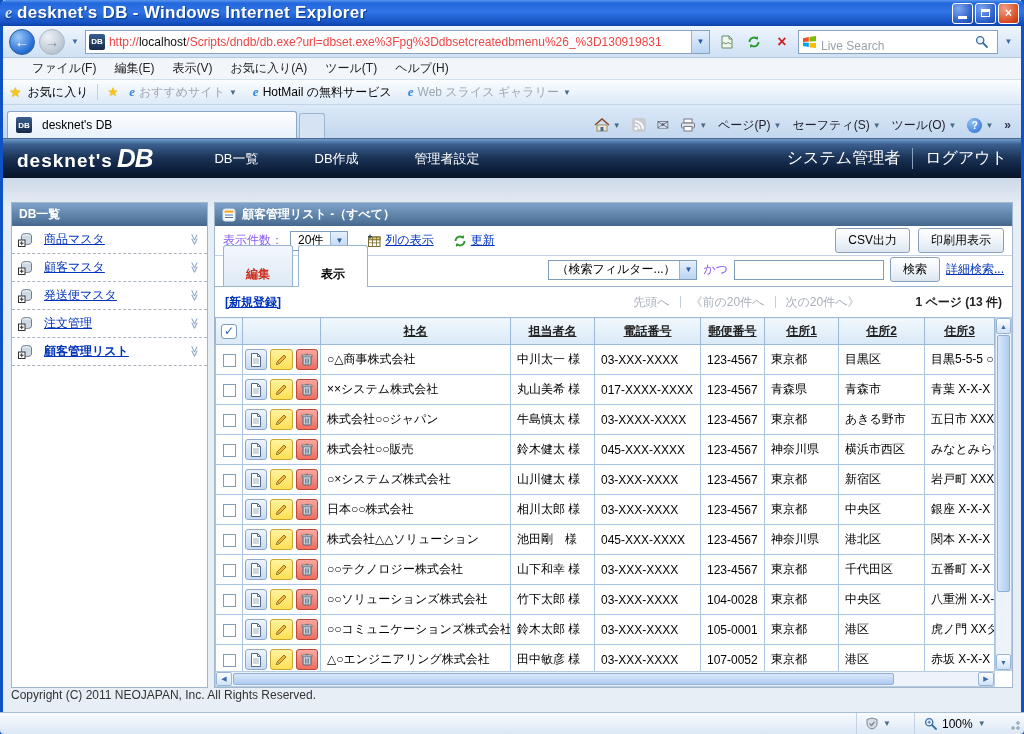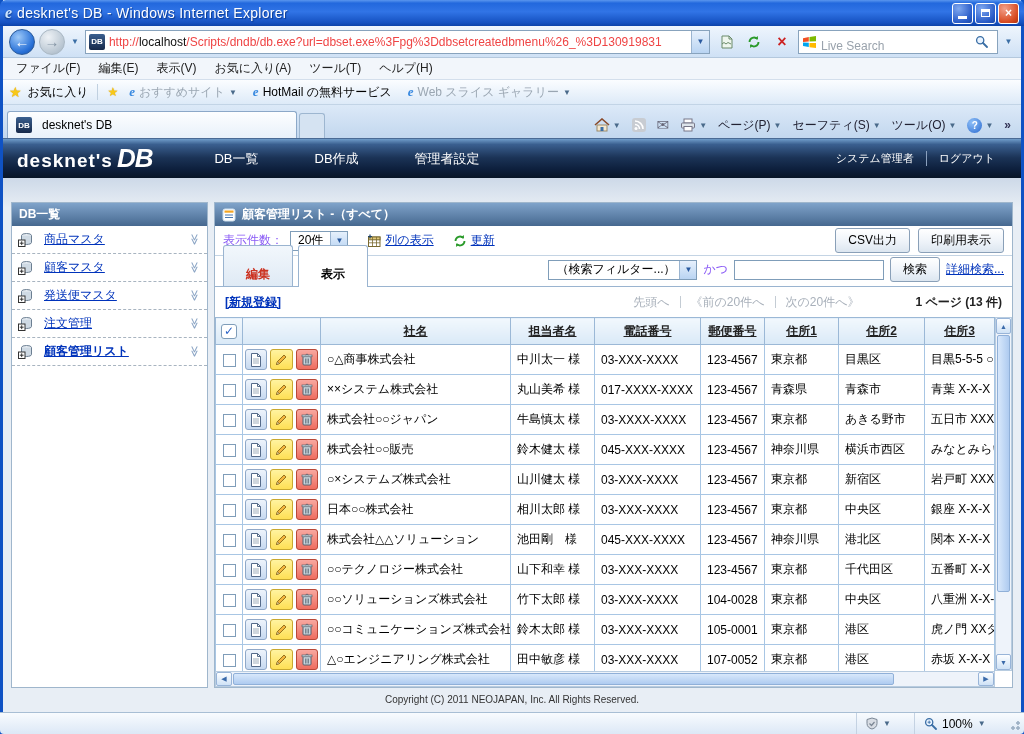--- a/index.html
+++ b/index.html
@@ -3,21 +3,21 @@
 <meta charset="utf-8">
 <style>
   * { box-sizing: border-box; margin: 0; padding: 0; }
   html,body { width:1024px; height:734px; overflow:hidden; }
   body { font-family:"Liberation Sans","DejaVu Sans",sans-serif; font-size:12px; background:#e6edf5; }
   .window { width:1024px; height:734px; display:flex; flex-direction:column; border-left:3px solid #0f52c4; border-right:3px solid #0f52c4; border-bottom:3px solid #0f52c4; background:#e6edf5; }
 
   
   .titlebar { height:26px; margin:-0px -3px 0 -3px; background:linear-gradient(180deg,#5a96ee 0%,#2268dd 12%,#3174e6 45%,#1450c0 88%,#0c42a8 100%); display:flex; align-items:center; padding:0 5px; border-radius:6px 6px 0 0; flex:0 0 26px; }
   .ie-logo { font:italic bold 16px "Liberation Serif",serif; color:#cfe6ff; text-shadow:0 1px 2px #052a6a; margin-right:5px; }
-  .title-text { color:#fff; font-weight:normal; font-size:14px; text-shadow:1px 1px 1px #0a3a90; letter-spacing:.3px; }
+  .title-text { color:#fff; font-weight:bold; font-size:17px; text-shadow:1px 1px 1px #0a3a90; letter-spacing:.3px; }
   .win-controls { margin-left:auto; display:flex; gap:2px; }
   .winbtn { width:21px; height:21px; border-radius:3px; border:1px solid #fff; display:flex; align-items:center; justify-content:center; color:#fff; font-weight:bold; font-size:12px; background:radial-gradient(circle at 30% 25%,#7fa8f0,#2a5cc8 70%,#1a47a8); }
   .winbtn.close { background:radial-gradient(circle at 30% 25%,#f2a08a,#d84a20 70%,#b03410); }
   .glyph-min { width:9px; height:3px; background:#fff; margin-top:9px; }
   .glyph-max { width:9px; height:8px; border:1px solid #fff; border-top:3px solid #fff; }
 
   
   .addrbar { height:32px; background:linear-gradient(#eef5fd,#cfe1f5); display:flex; align-items:center; gap:4px; padding:0 6px; border-bottom:1px solid #b4c8dd; flex:0 0 32px; }
   .navcircle { width:26px; height:26px; border-radius:50%; display:flex; align-items:center; justify-content:center; color:#fff; font-size:15px; font-weight:bold; }
   .navcircle.back { background:radial-gradient(circle at 35% 30%,#9cc8f8,#2a72d8 65%,#0f4da8); border:1px solid #2a5a9a; }
@@ -29,21 +29,21 @@
   .url-dim { color:#ef4444; } .url-host { color:#111; }
   .addr-dd { flex:0 0 18px; height:22px; background:linear-gradient(#e6f0fc,#b9d4f2); border-left:1px solid #9ab4d0; color:#2a5aa0; font-size:8px; display:flex; align-items:center; justify-content:center; }
   .mini-btn { width:24px; height:24px; display:flex; align-items:center; justify-content:center; border:1px solid transparent; border-radius:3px; }
   .stop-x { color:#cc2222; font-size:16px; font-weight:bold; line-height:1; }
   .search-box { width:200px; height:24px; background:#fff; border:1px solid #88a3bd; display:flex; align-items:center; padding:0 4px; gap:5px; }
   .search-text { color:#99a2ac; flex:1;margin-top:8px; }
   .search-btn { width:24px; height:24px; display:flex; align-items:center; justify-content:center; }
   .search-dd { width:13px; color:#3a6ea5; font-size:8px; text-align:center; }
 
   
-  .menubar { height:22px; background:#f2f6fb; border-bottom:1px solid #d4dfec; display:flex; align-items:center; padding:0 4px; flex:0 0 22px; }
+  .menubar { height:22px; background:#f2f6fb; border-bottom:1px solid #d4dfec; display:flex; align-items:center; padding:0 20px; flex:0 0 22px; }
   .menu-item { padding:2px 9px; color:#222; }
   .favbar { height:25px; background:linear-gradient(#fbfdff,#ddeaf8); border-bottom:1px solid #c2d4e6; display:flex; align-items:center; padding:0 6px; gap:6px; flex:0 0 25px; }
   .star { color:#f8c818; font-size:14px; text-shadow:0 0 1px #c89008; }
   .favsep { width:1px; height:16px; background:#c0d0e0; margin:0 3px; }
   .fav-item { display:flex; align-items:center; gap:4px; padding:1px 5px; }
   .e-icon { font:italic bold 13px "Liberation Serif",serif; color:#3a8ae0; }
   .fav-item .dd { display:none; color:#4a6a8a; font-size:8px; }
   .fav-item.has-dd .dd { display:inline; }
   .fav-item.muted .fav-label { color:#9aa6b2; }
   .tabrow { height:33px; background:linear-gradient(#dce9f8,#c2d7ee); display:flex; align-items:flex-end; padding:0 4px; flex:0 0 33px; }
@@ -55,21 +55,21 @@
   .help-icon { width:15px; height:15px; border-radius:50%; background:radial-gradient(circle at 35% 30%,#8fc0f8,#2a6ad0); color:#fff; font-weight:bold; font-size:10px; display:inline-flex; align-items:center; justify-content:center; }
   .chev2 { color:#335; font-weight:bold; }
 
   
   .appnav { height:40px; background:linear-gradient(180deg,#6f9cc9 0,#3a5f8f 14%,#1b3356 48%,#0d1f3c 78%,#081527 100%); display:flex; align-items:center; color:#fff; flex:0 0 40px; border-top:1px solid #4a6a94; }
   .logo { margin-left:14px; display:flex; align-items:baseline; gap:4px; white-space:nowrap; }
   .logo-prefix { font-weight:bold; font-size:19px; letter-spacing:1px; }
   .logo-db { font:italic bold 26px "Liberation Sans",sans-serif; letter-spacing:-1px; }
   .appnav-items { display:flex; gap:56px; margin-left:62px; }
   .appnav-item { font-size:13px; color:#fff; cursor:pointer; }
-  .appnav-right { margin-left:auto; margin-right:26px; display:flex; align-items:center; font-size:11px; }
+  .appnav-right { margin-left:auto; margin-right:14px; display:flex; align-items:center; font-size:16px; }
   .appnav-user { padding-right:12px; }
   .appnav-logout { padding-left:12px; border-left:1px solid #8aa0be; cursor:pointer; }
 
   
   .app { flex:1; display:flex; flex-direction:column; background:linear-gradient(#cdd9e8,#e8eef5 30px); padding:24px 8px 0 8px; min-height:0; }
   .panels { flex:1; display:flex; gap:6px; min-height:0; }
   .panel-hdr { height:23px; background:linear-gradient(#7fa3ca,#46688f); color:#fff; font-weight:bold; display:flex; align-items:center; padding:0 7px; gap:6px; flex:0 0 23px; }
 
   .sidebar { width:197px; background:#fff; border:1px solid #9fb6cc; display:flex; flex-direction:column; }
   .sb-item { height:28px; display:flex; align-items:center; gap:11px; padding:0 6px; border-bottom:1px dashed #a8b4c0; }
@@ -119,21 +119,21 @@
   
   .vscroll { width:17px; display:flex; flex-direction:column; background:#eef3fa; border:1px solid #b8cce0; }
   .sb-btn { height:16px; background:linear-gradient(#fdfeff,#cfe2f6); border:1px solid #98b4d8; border-radius:2px; color:#3a6aaa; font-size:7px; display:flex; align-items:center; justify-content:center; flex:0 0 16px; }
   .v-thumb { flex:0 0 73%; margin:1px; background:linear-gradient(90deg,#d8e8fb,#aecbf0); border:1px solid #90b0d8; border-radius:2px; }
   .v-track { flex:1; }
   .hscroll { height:16px; display:flex; background:#eef3fa; border:1px solid #b8cce0; flex:0 0 16px; margin-right:17px; }
   .sb-btn.h { width:16px; height:14px; flex:0 0 16px; }
   .h-thumb { flex:0 0 85%; margin:1px; background:linear-gradient(#d8e8fb,#aecbf0); border:1px solid #90b0d8; border-radius:2px; }
   .h-track { flex:1; }
 
-  .app-footer { height:24px; text-align:center; font-size:10px; color:#333; padding-top:6px; flex:0 0 24px; }
+  .app-footer { height:24px; font-size:12px; color:#333; flex:0 0 24px; }
 
   
   .statusbar { height:22px; background:linear-gradient(#f8fbfe,#dce8f6); border-top:1px solid #a8bed4; display:flex; align-items:center; flex:0 0 22px; margin:0 -3px -3px; border-radius:0 0 4px 4px; }
   .ss { border-left:1px solid #c4d2e2; height:100%; display:flex; align-items:center; padding:0 9px; gap:5px; }
   .ss.main-st { flex:1; border-left:none; }
   .grip { width:14px; height:100%; background:
     radial-gradient(circle at 3px 15px,#9fb2c6 1.5px,transparent 2px),
     radial-gradient(circle at 8px 15px,#9fb2c6 1.5px,transparent 2px),
     radial-gradient(circle at 8px 10px,#9fb2c6 1.5px,transparent 2px); }
   .dd8 { color:#4a6a8a; font-size:8px; }

